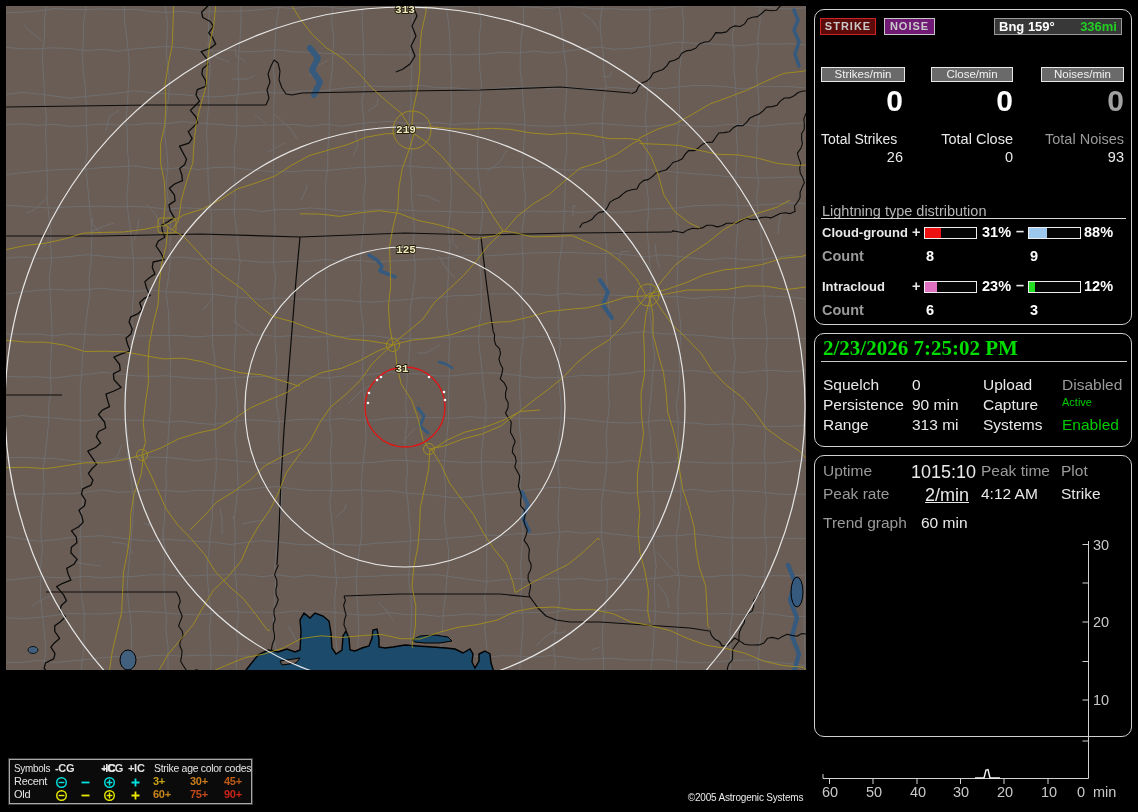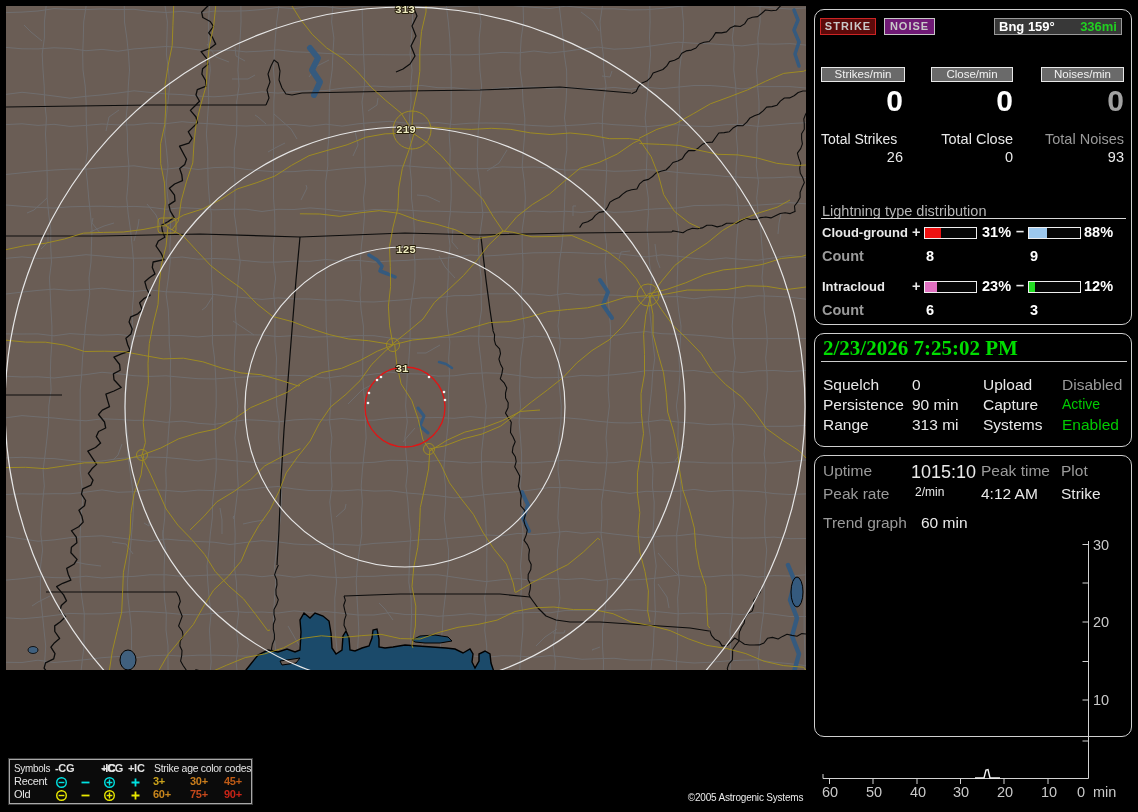--- a/index.html
+++ b/index.html
@@ -342,34 +342,34 @@
 <div class="panel" style="left:814px; top:333px; width:318px; height:114px;">
   <div class="abs" style="left:8px; top:2px; font-family:'Liberation Serif', serif; font-size:21px; font-weight:bold; color:#00dd00;">2/23/2026 7:25:02 PM</div>
   <div class="abs" style="left:6px; top:27px; width:306px; border-top:1px solid #cccccc;"></div>
   <div class="abs white" style="left:8px;   top:42px; font-size:15.5px;">Squelch</div>
   <div class="abs white" style="left:97px;  top:42px; font-size:15.5px;">0</div>
   <div class="abs white" style="left:168px; top:42px; font-size:15.5px;">Upload</div>
   <div class="abs glabel" style="left:247px; top:42px; font-size:15.5px;">Disabled</div>
   <div class="abs white" style="left:8px;   top:62px; font-size:15.5px;">Persistence</div>
   <div class="abs white" style="left:97px;  top:62px; font-size:15.5px;">90 min</div>
   <div class="abs white" style="left:168px; top:62px; font-size:15.5px;">Capture</div>
-  <div class="abs green" style="left:247px; top:62px; font-size:14px;">Active</div>
+  <div class="abs green" style="left:247px; top:62px; font-size:11px;">Active</div>
   <div class="abs white" style="left:8px;   top:82px; font-size:15.5px;">Range</div>
   <div class="abs white" style="left:97px;  top:82px; font-size:15.5px;">313 mi</div>
   <div class="abs white" style="left:168px; top:82px; font-size:15.5px;">Systems</div>
   <div class="abs green" style="left:247px; top:82px; font-size:15.5px;">Enabled</div>
 </div>
 
 <div class="panel" style="left:814px; top:455px; width:318px; height:282px;">
   <div class="abs glabel" style="left:8px;   top:6px; font-size:15.5px;">Uptime</div>
   <div class="abs white" style="left:96px;  top:6px; font-size:18px;">1015:10</div>
   <div class="abs glabel" style="left:166px; top:6px; font-size:15.5px;">Peak time</div>
   <div class="abs glabel" style="left:246px; top:6px; font-size:15.5px;">Plot</div>
   <div class="abs glabel" style="left:8px;   top:29px; font-size:15.5px;">Peak rate</div>
-  <div class="abs white" style="left:100px;  top:29px; font-size:12px;">2/min</div>
+  <div class="abs white" style="left:110px;  top:29px; font-size:18px;text-decoration:underline;">2/min</div>
   <div class="abs white" style="left:166px; top:29px; font-size:15.5px;">4:12 AM</div>
   <div class="abs white" style="left:246px; top:29px; font-size:15.5px;">Strike</div>
   <div class="abs glabel" style="left:8px;   top:58px; font-size:15.5px;">Trend graph</div>
   <div class="abs white" style="left:106px; top:58px; font-size:15.5px;">60 min</div>
 
 <svg class="abs" style="left:0; top:0;" width="316" height="342" viewBox="0 0 316 342">
  <g stroke="#d2d2d2" stroke-width="1" fill="none">
   <path d="M273.5 85 V322.5"></path>
   <path d="M267.5 88.5 H273.5"></path>
           <path d="M267.5 127 H273.5"></path>

